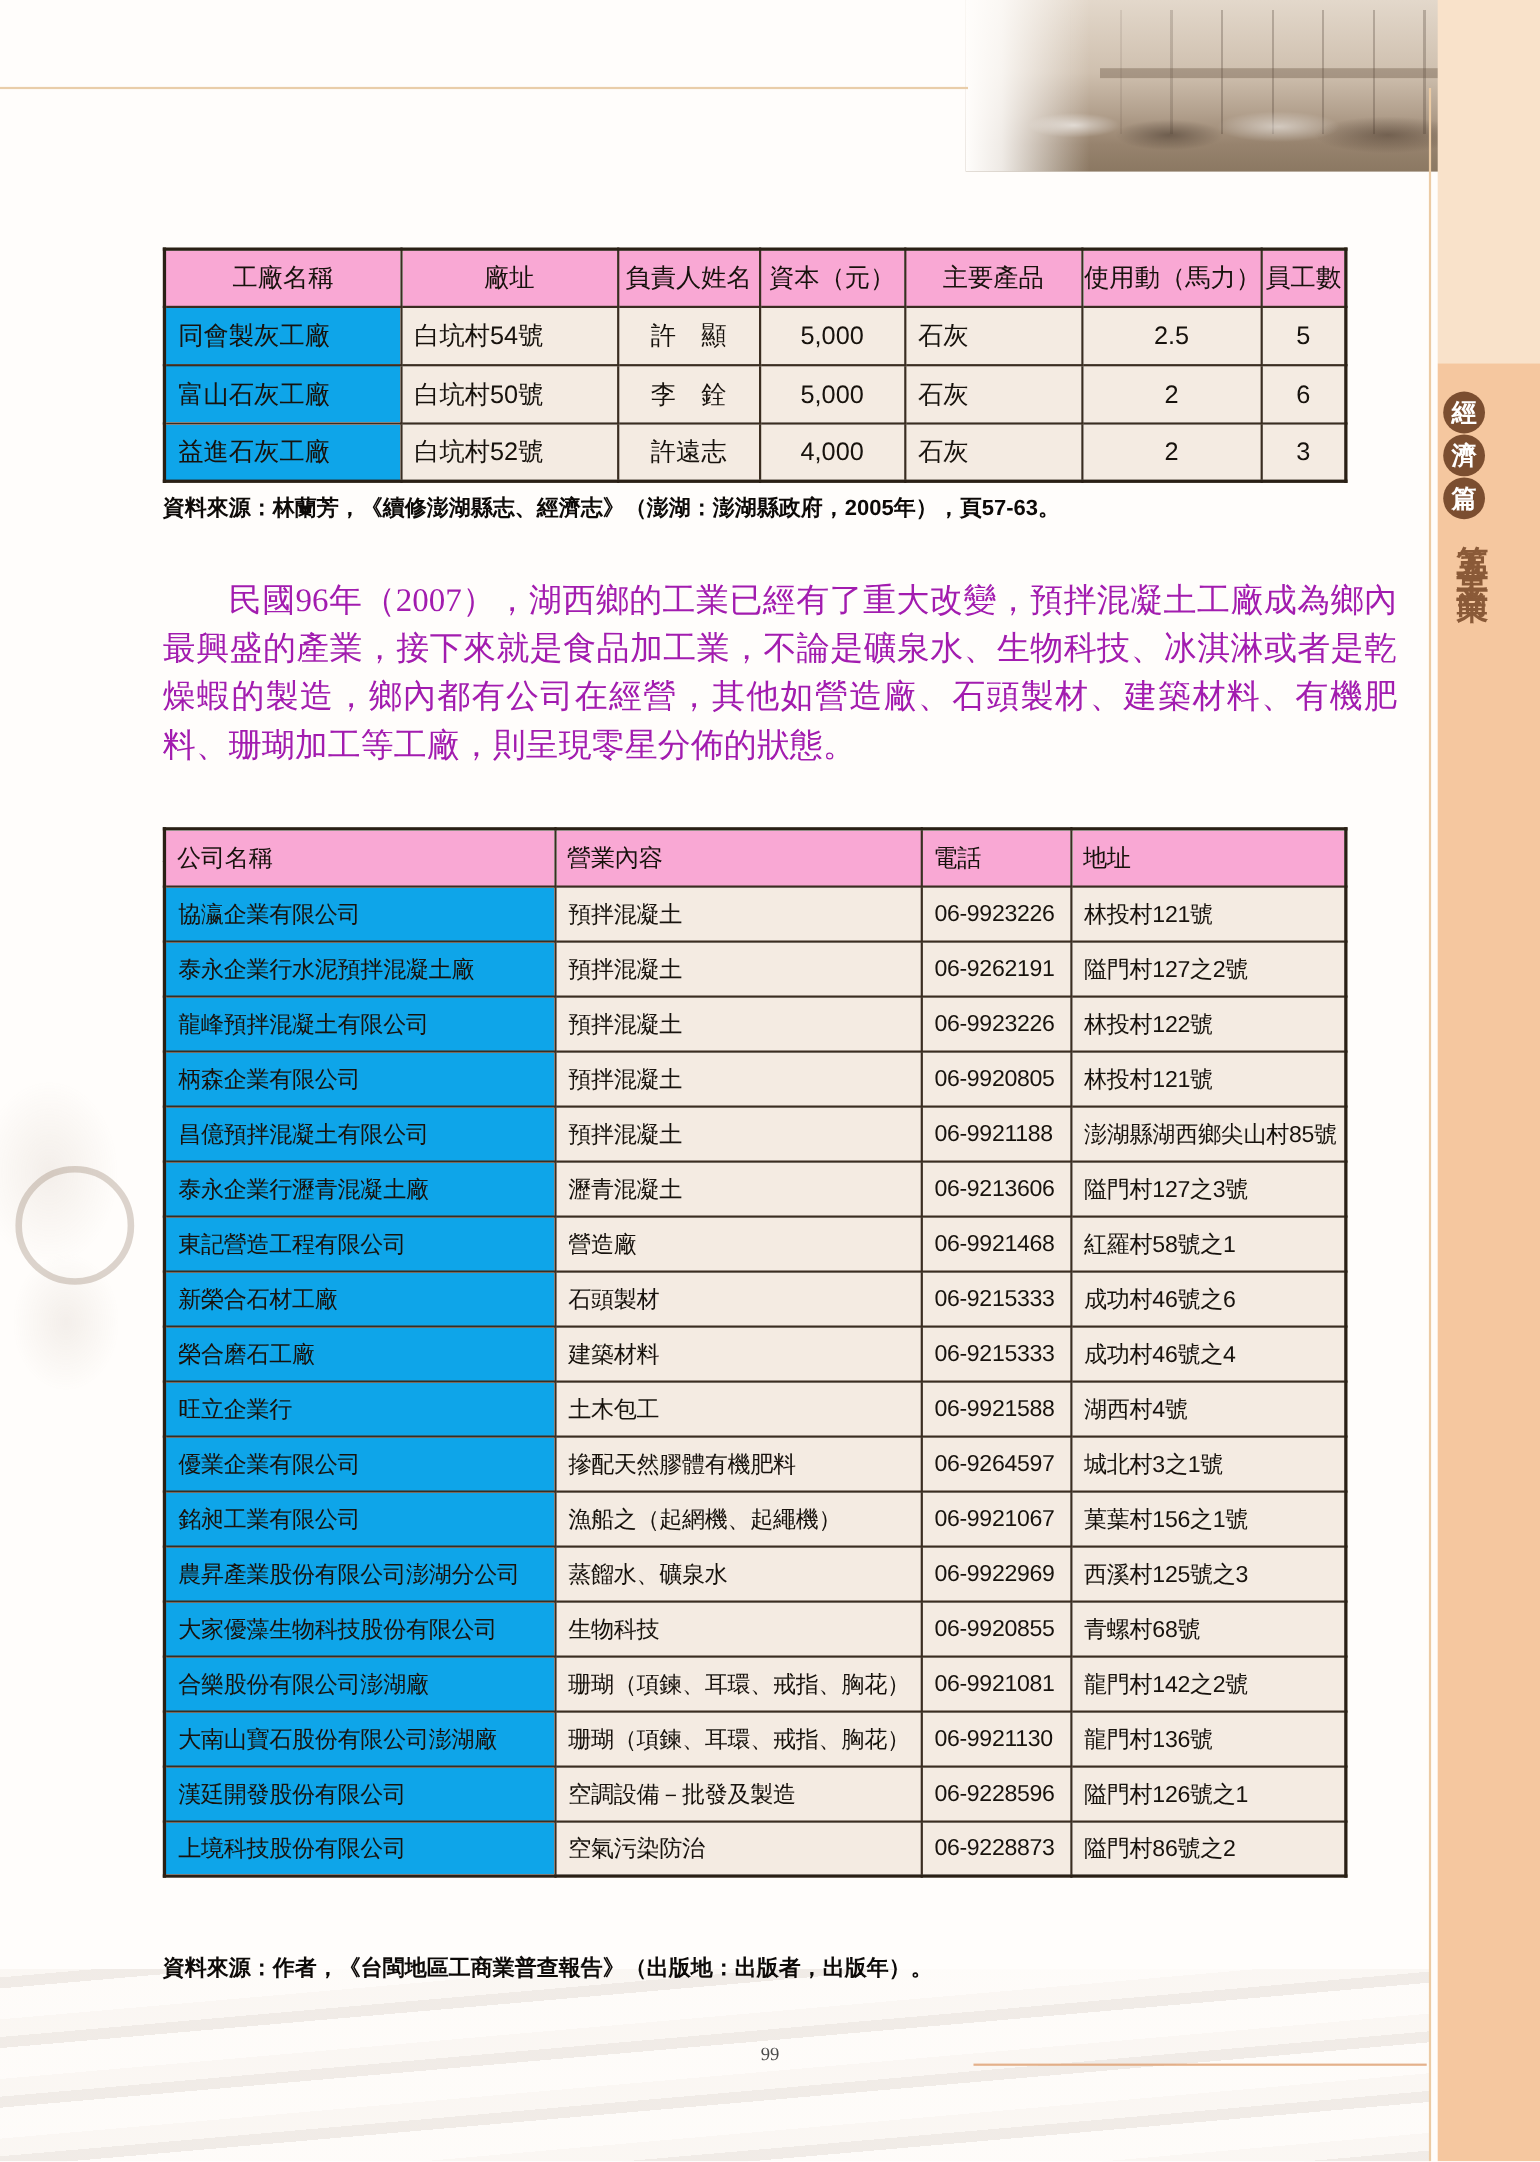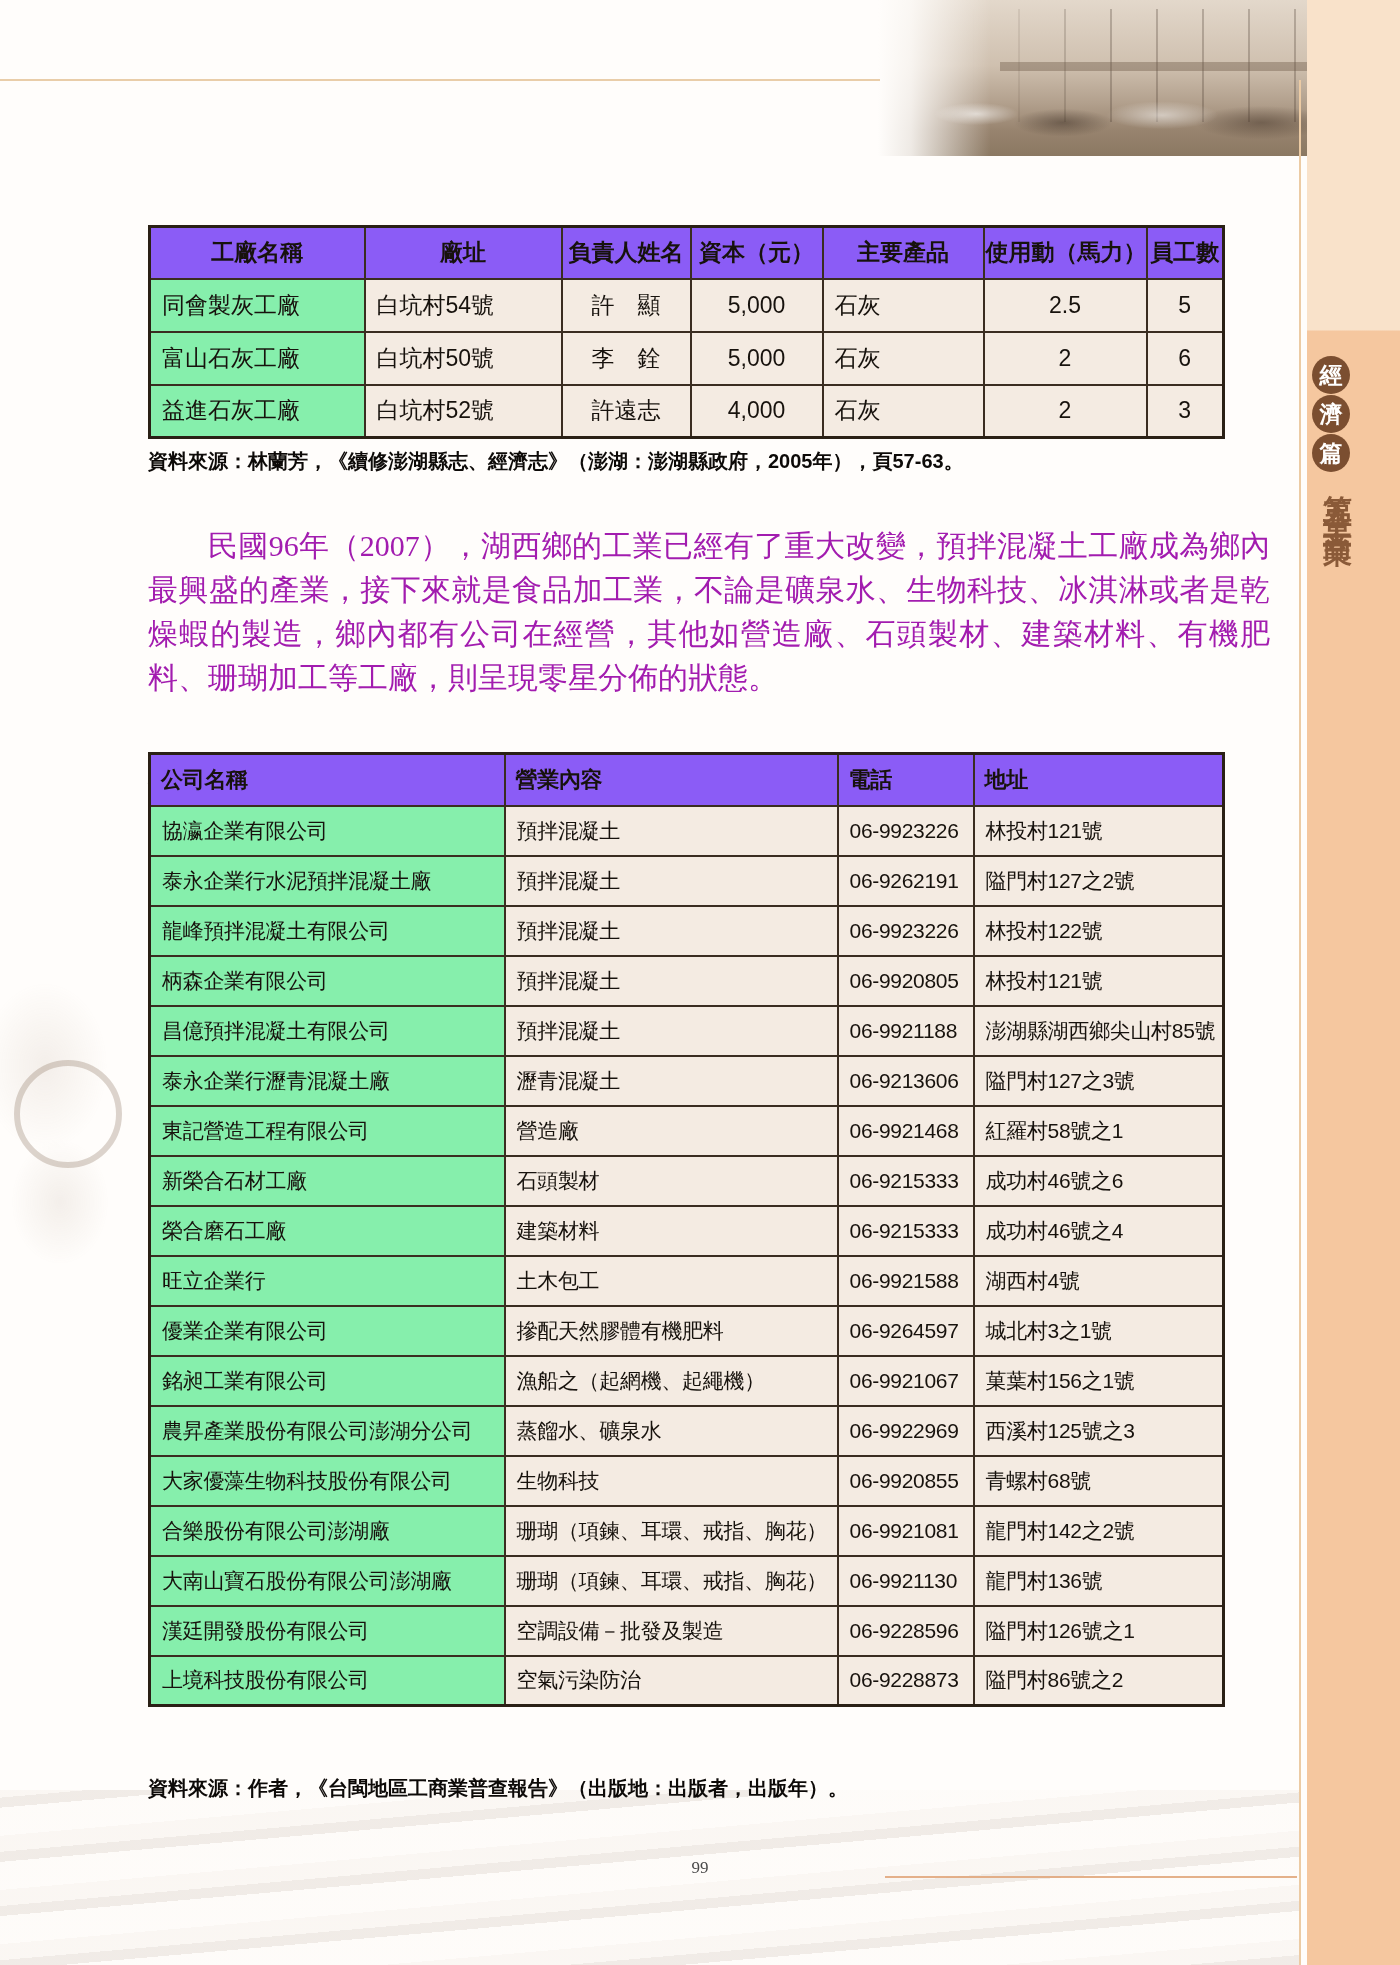--- a/index.html
+++ b/index.html
@@ -39,22 +39,22 @@
   .badge{position:absolute;left:1312px;width:38px;height:38px;border-radius:50%;background:#7b4e30;
     color:#fff;font-size:23px;font-weight:bold;display:flex;align-items:center;justify-content:center;}
   .badge.b0{top:356px}.badge.b1{top:395px}.badge.b2{top:434px}
   .chapter{position:absolute;left:1318px;top:472px;height:280px;writing-mode:vertical-rl;text-orientation:upright;
     font-family:"Liberation Serif","DejaVu Serif",serif;font-size:29px;font-weight:700;color:#8a5a38;letter-spacing:7px;}
 
   
   table.tbl{position:absolute;border-collapse:collapse;table-layout:fixed;}
   .tbl{border:3px solid #2a2015;}
   .tbl td{border:2px solid #3a2d21;overflow:hidden;white-space:nowrap;background:#f4ebe2;color:#17120d;}
-  .tbl .th{background:#8b5cf6;font-weight:bold;}
-  .tbl .c-tan{background:#86efac;}
+  .tbl .th{background:#f9a8d4;font-weight:normal;}
+  .tbl .c-tan{background:#0ea5e9;}
   .al{text-align:left;padding-left:11px;}
   .ac{text-align:center;}
   .t1{left:148px;top:225px;width:1074px;}
   .t1 tr{height:53px}.t1 tr.hdr{height:52px}
   .t1 td{font-size:23px;}
   .t1 .th{text-align:center;}
   .t2{left:148px;top:752px;width:1074px;}
   .t2 tr{height:50px}.t2 tr.hdr{height:52px}
   .t2 td{font-size:21px;letter-spacing:-0.3px;}
   .t2 .th{text-align:left;padding-left:10px;font-size:22px;}

